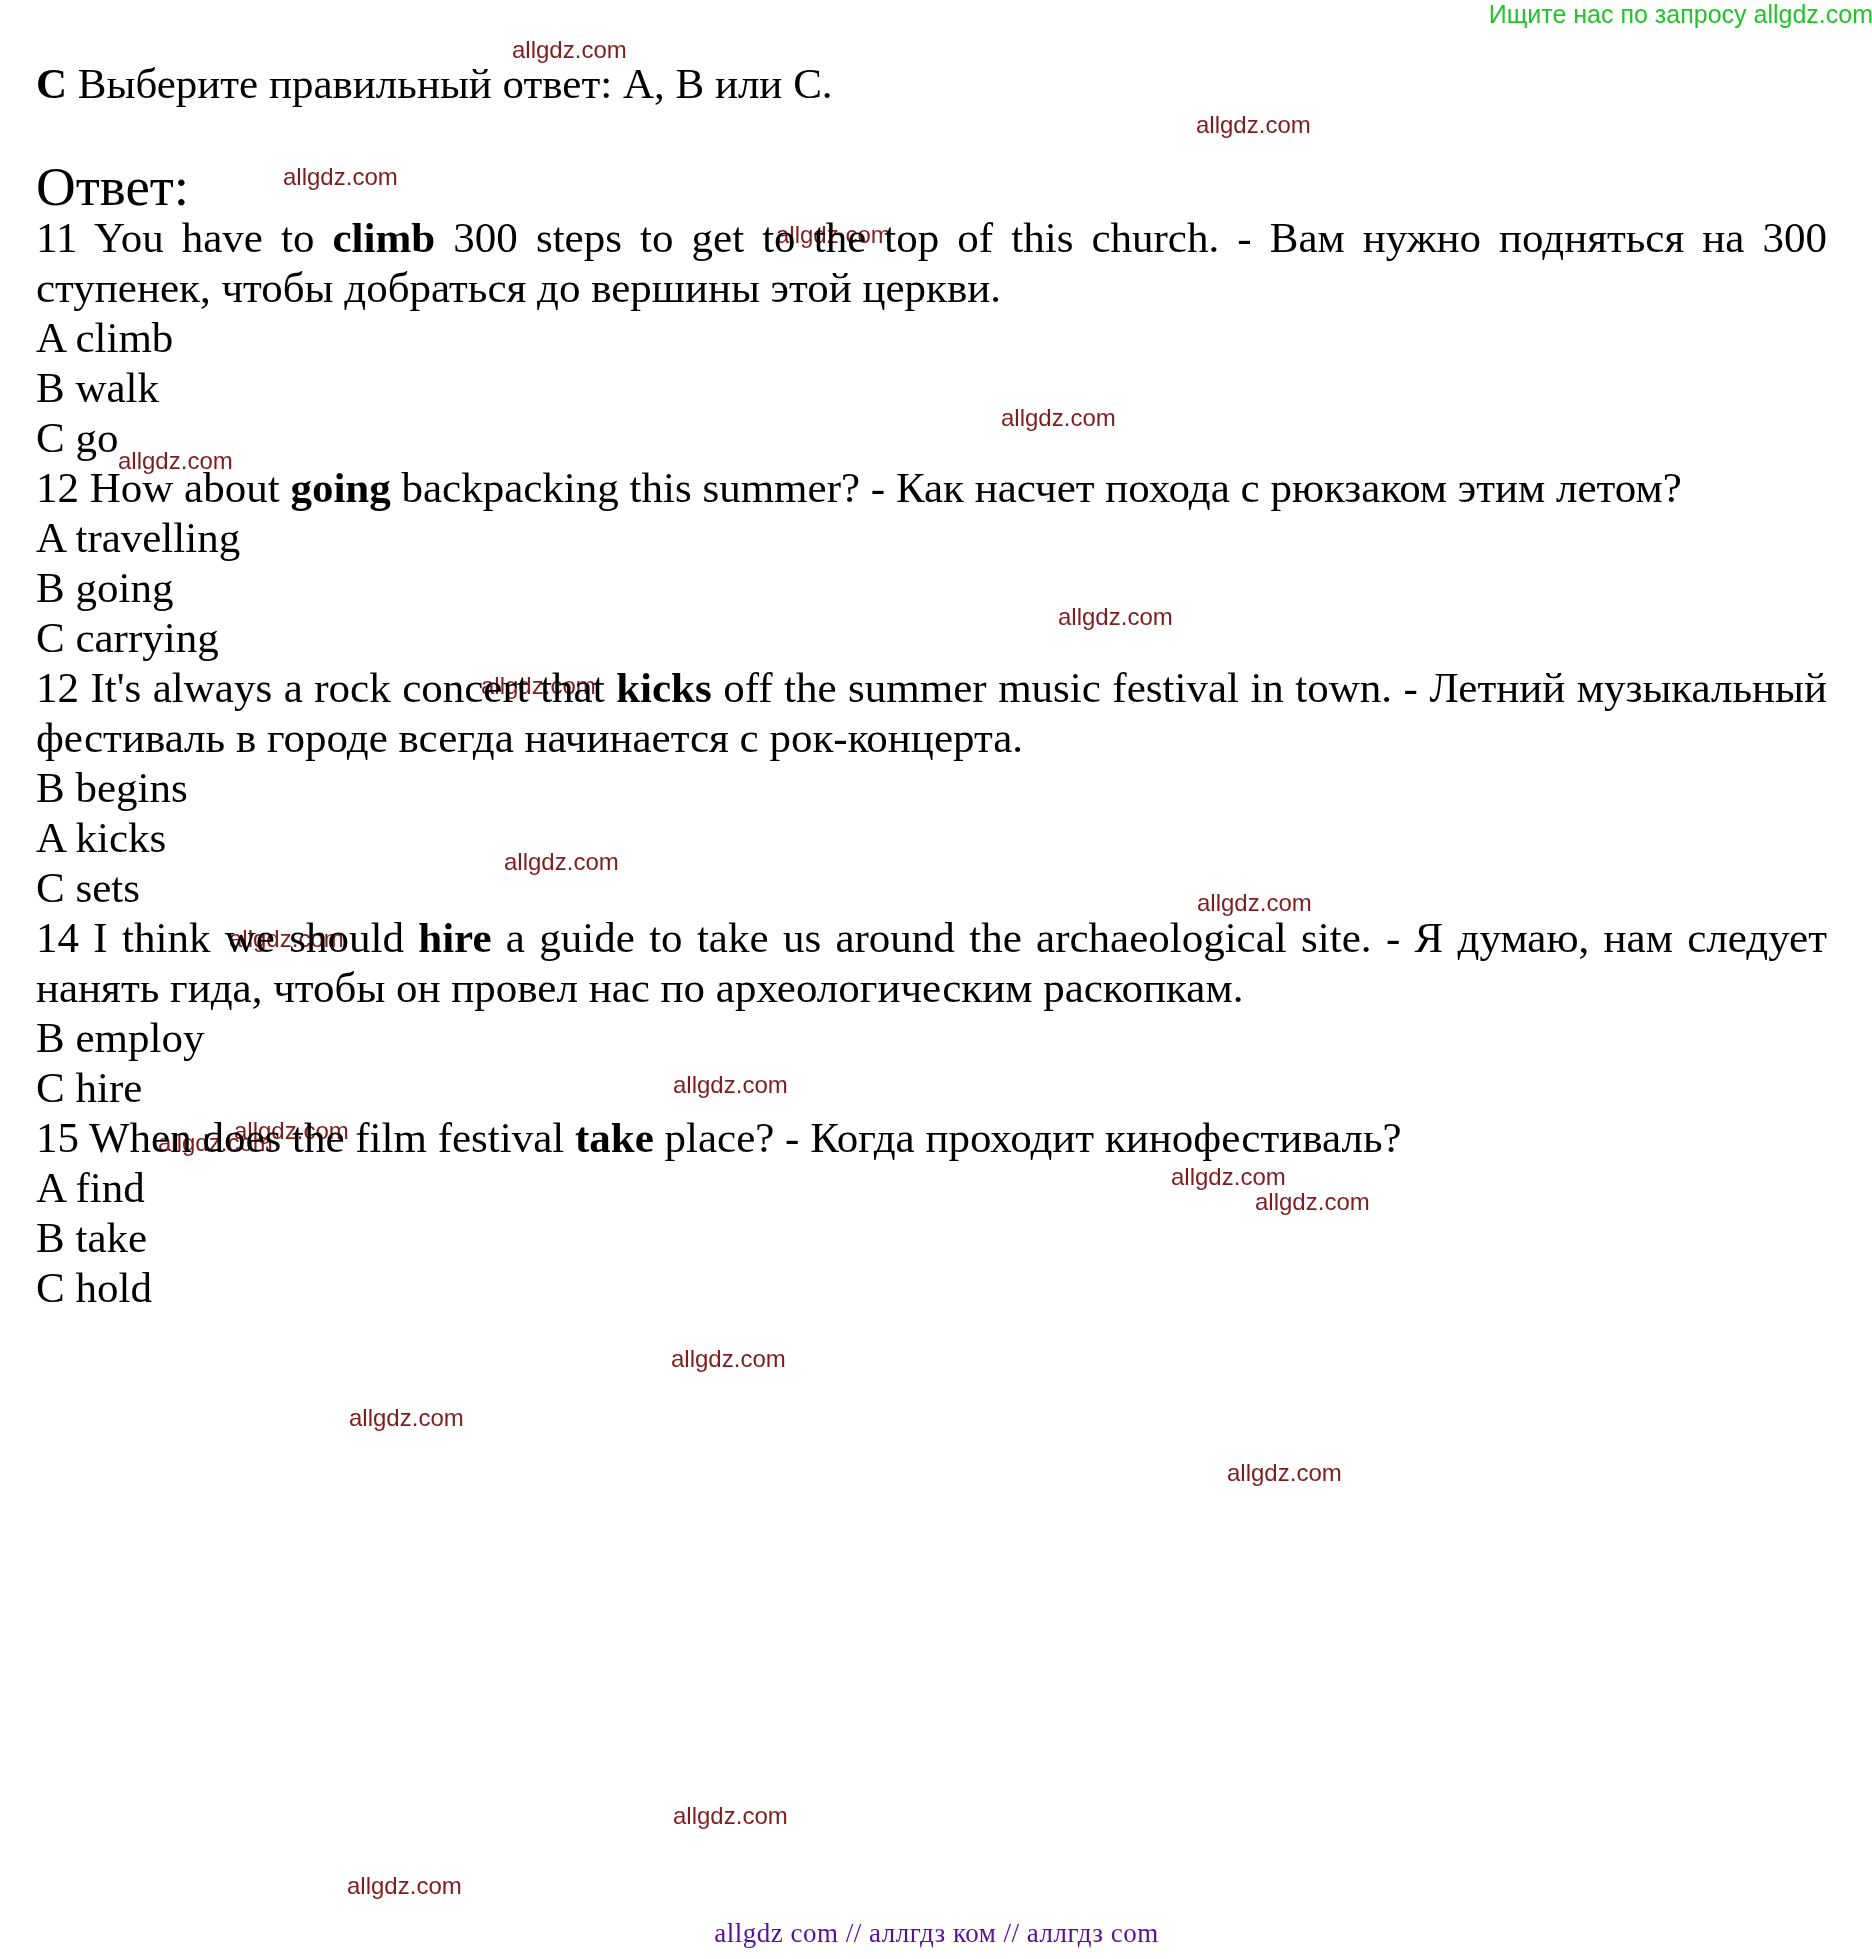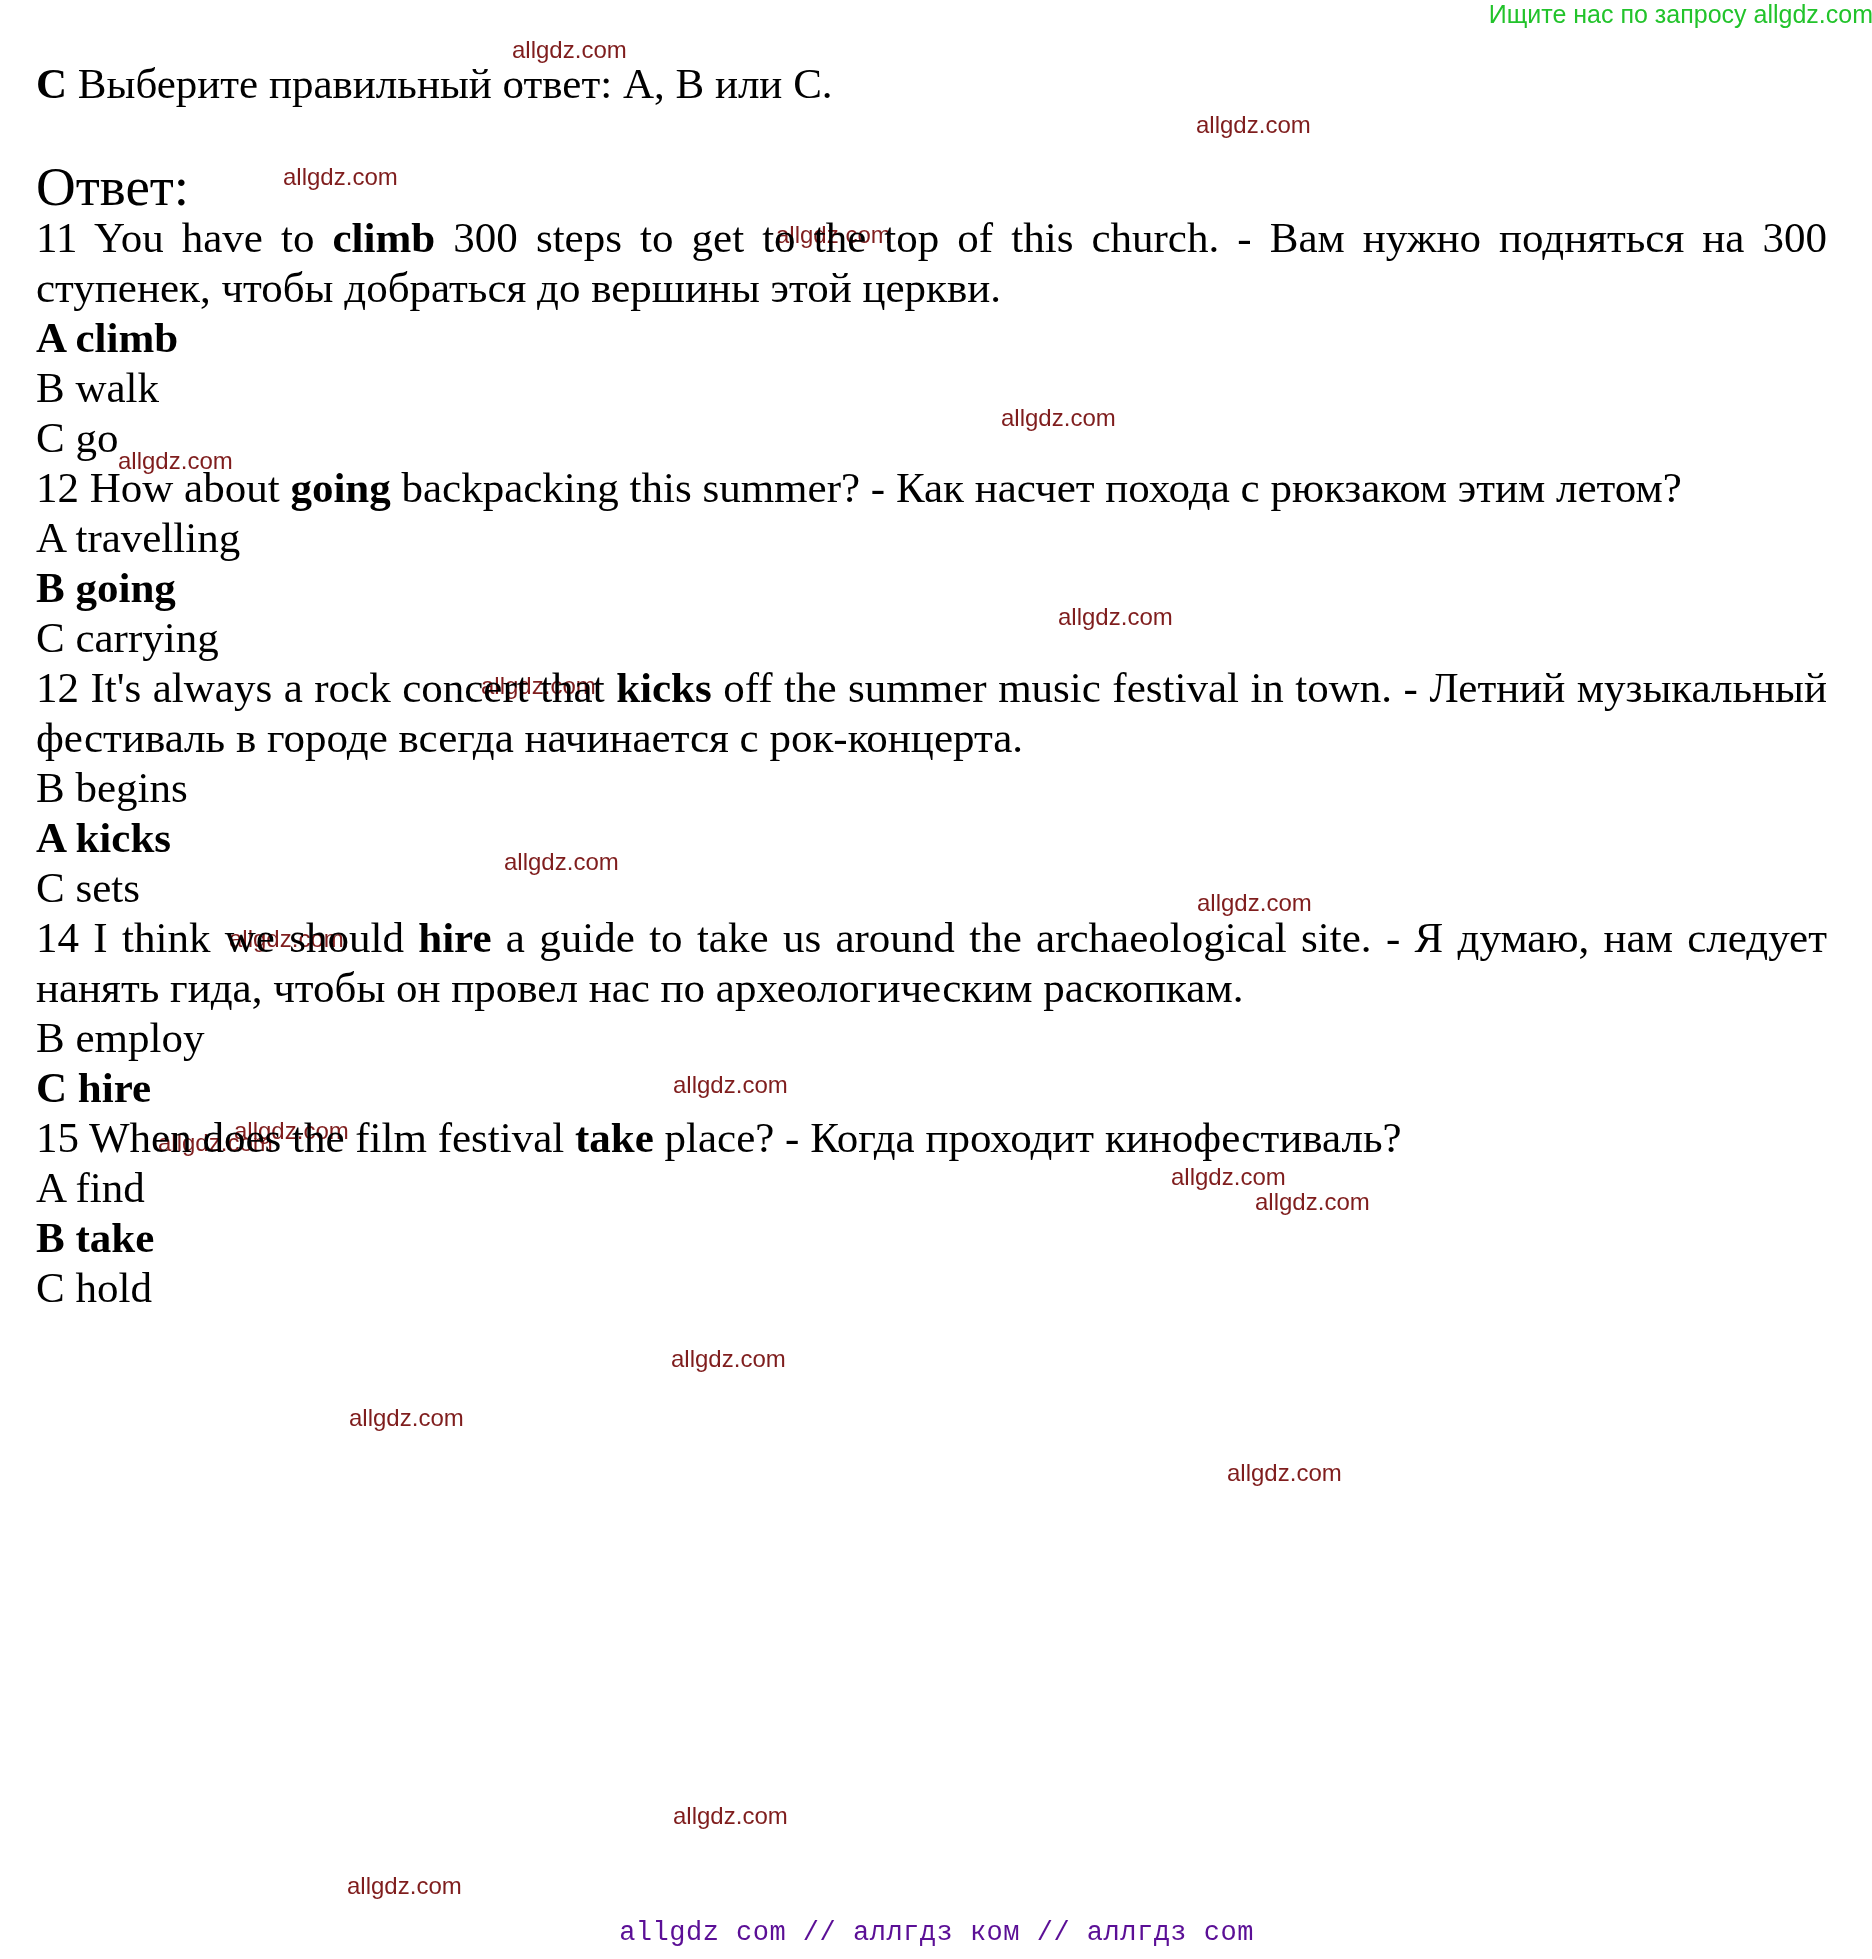--- a/index.html
+++ b/index.html
@@ -75,30 +75,30 @@
     margin: 0;
   }
   .qline b { font-weight: bold; }
 
   .opt {
     font-size: 43px;
     line-height: 50px;
     margin: 0;
     white-space: nowrap;
   }
-  .opt.correct { font-weight: bold; }
+  .opt.correct { font-weight: normal; }
 
   
   .footer {
     position: absolute;
     left: 0;
     bottom: 11.2px;
     width: 1873px;
     text-align: center;
-    font-family: Liberation Mono, monospace;
+    font-family: Liberation Serif, serif;
     font-size: 27px;
     line-height: 30px;
     color: #5b0f96;
     letter-spacing: 0.5px;
     white-space: nowrap;
   }
 </style>
 </head>
 <body>
 

